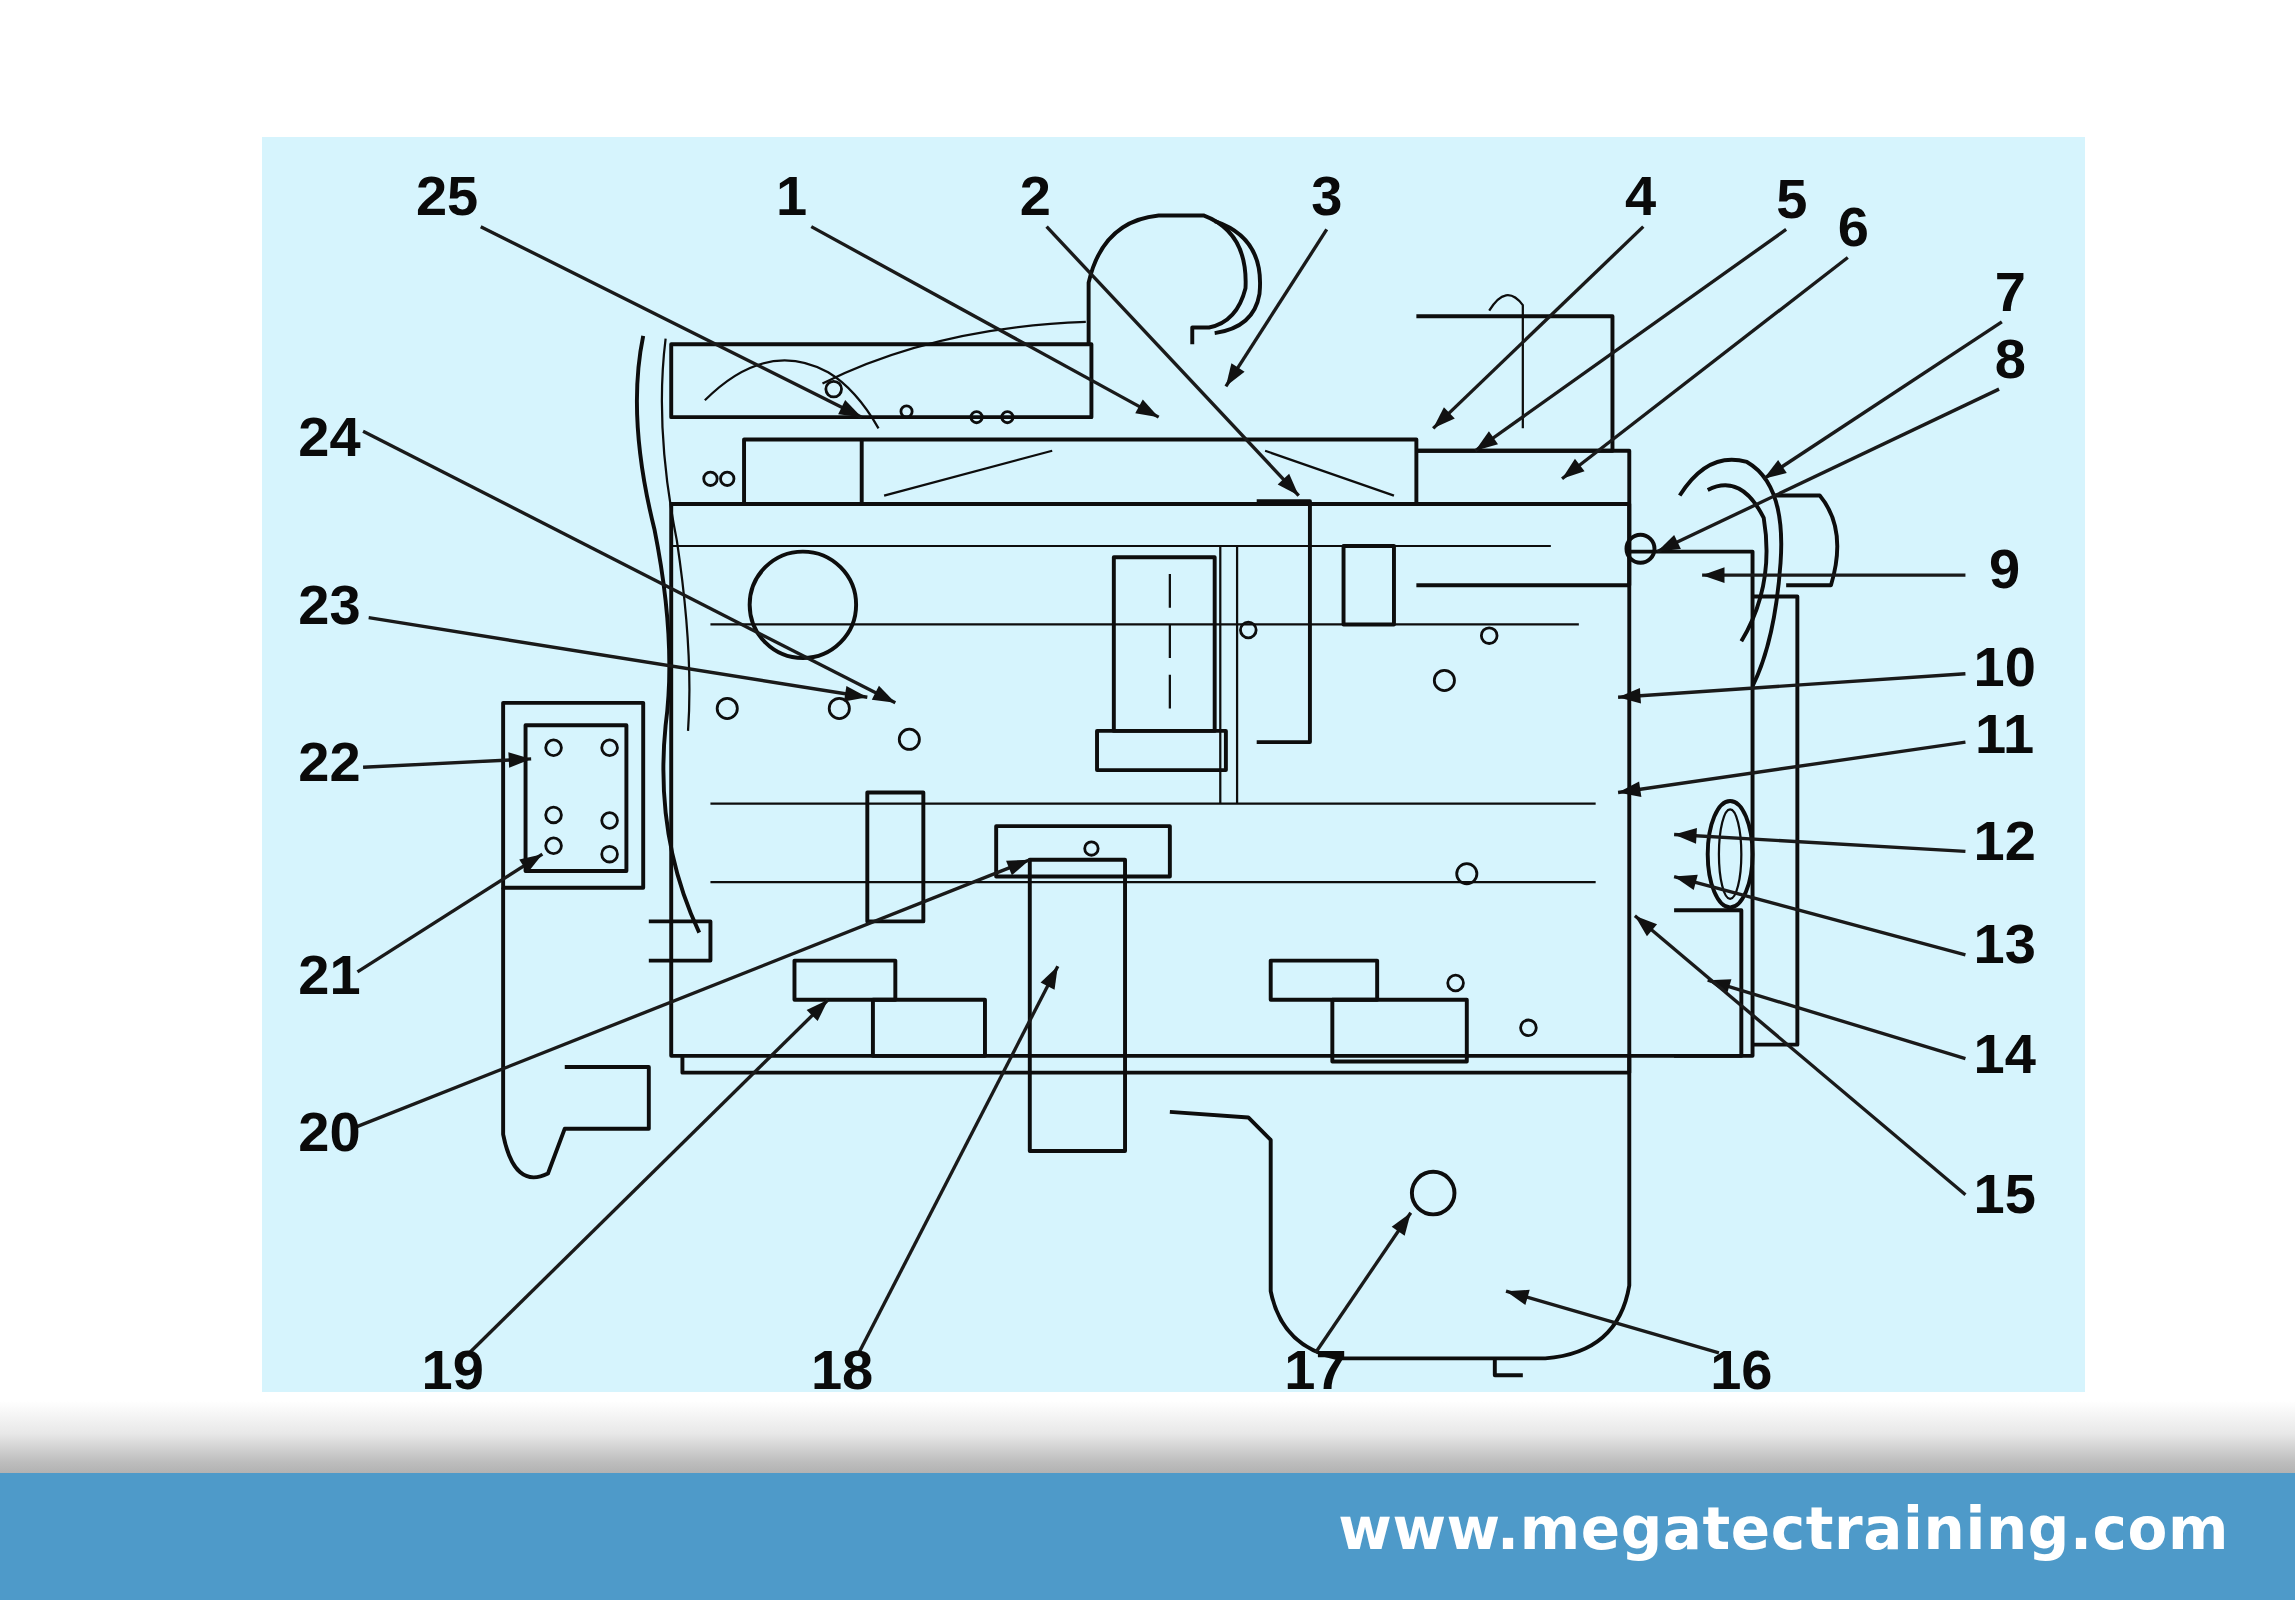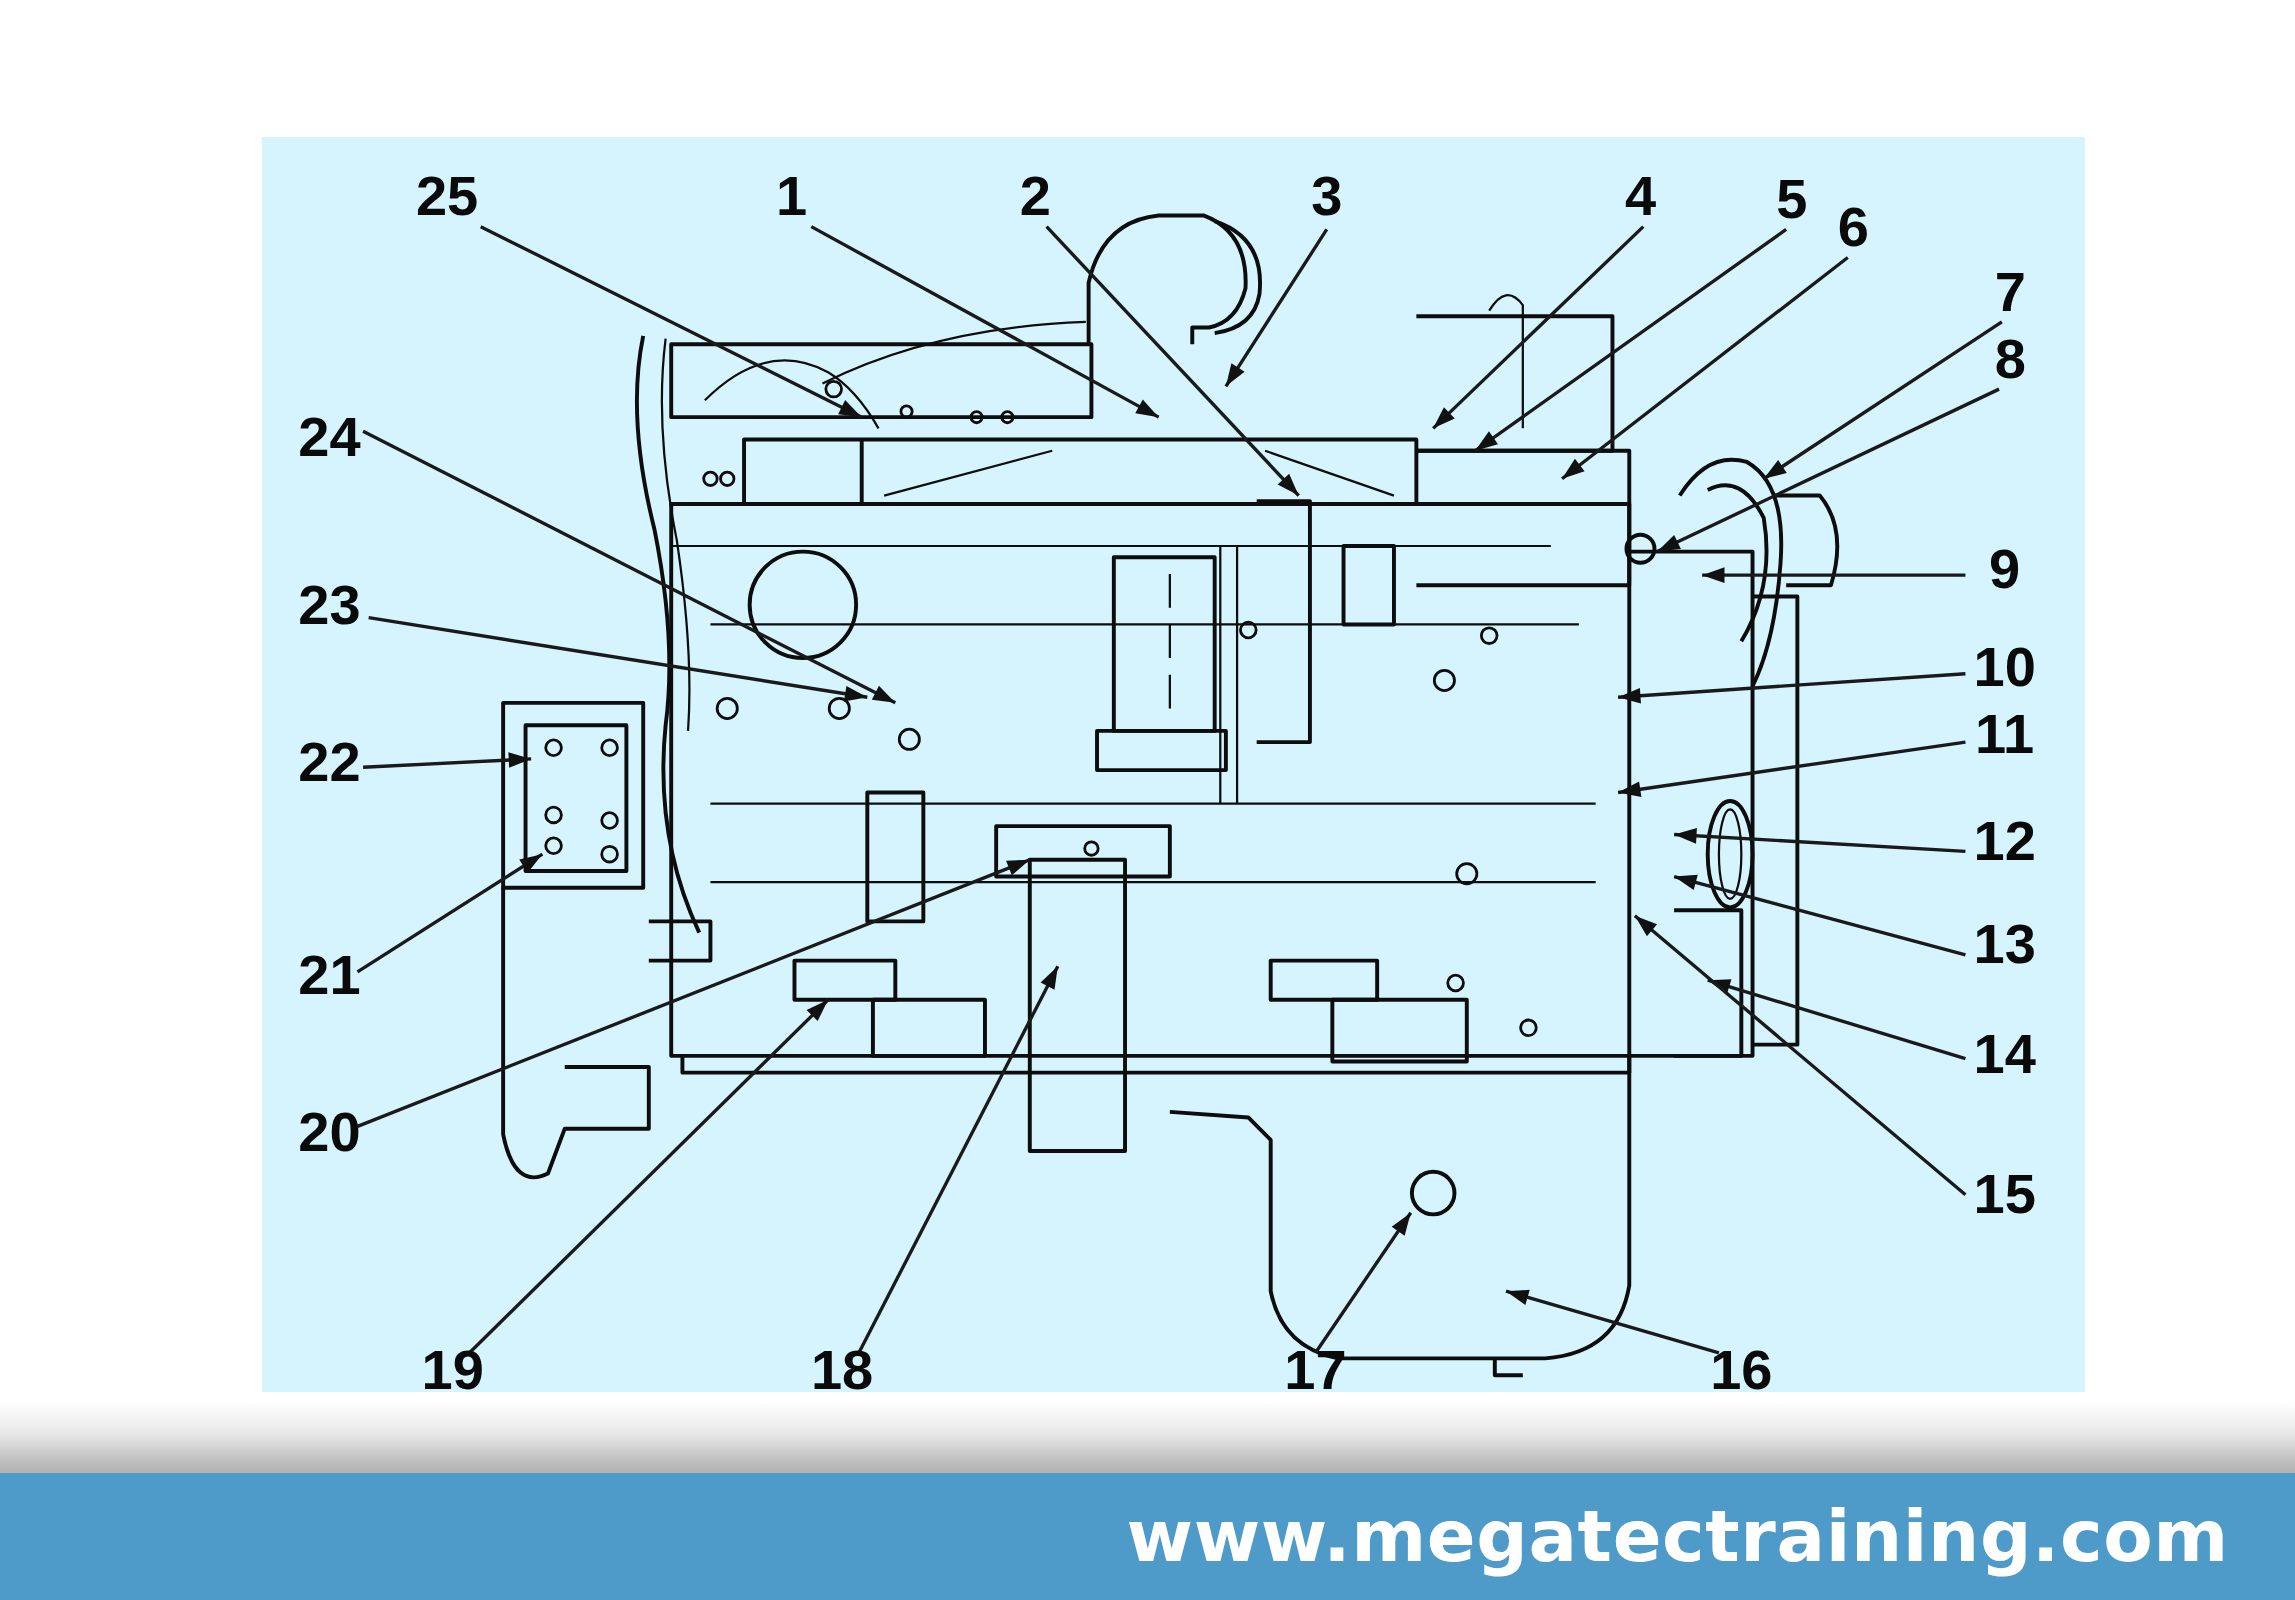--- a/index.html
+++ b/index.html
@@ -24,21 +24,21 @@
       position: absolute; left: 0; top: 1401px; width: 2295px; height: 72px;
       background: linear-gradient(to bottom, #ffffff 0%, #e8e8e8 45%, #bdbdbd 85%, #b2b2b2 100%);
     }
     #footer-banner {
       position: absolute; left: 0; top: 1473px; width: 2295px; height: 128px;
       background: #4e9ac9;
     }
     #footer-url {
       position: absolute; right: 66px; top: 1500px;
       color: #ffffff; font-family: "DejaVu Sans", sans-serif; font-weight: bold;
-      font-size: 72px; letter-spacing: 0.6px; line-height: 1;
+      font-size: 58px; letter-spacing: 0.6px; line-height: 1;
     }
   </style>
 </head>
 <body>
 
 <div id="diagram-panel">
   <svg id="diagram-svg" viewBox="0 0 3253 2240">
 
     <g id="engine-drawing">
 

